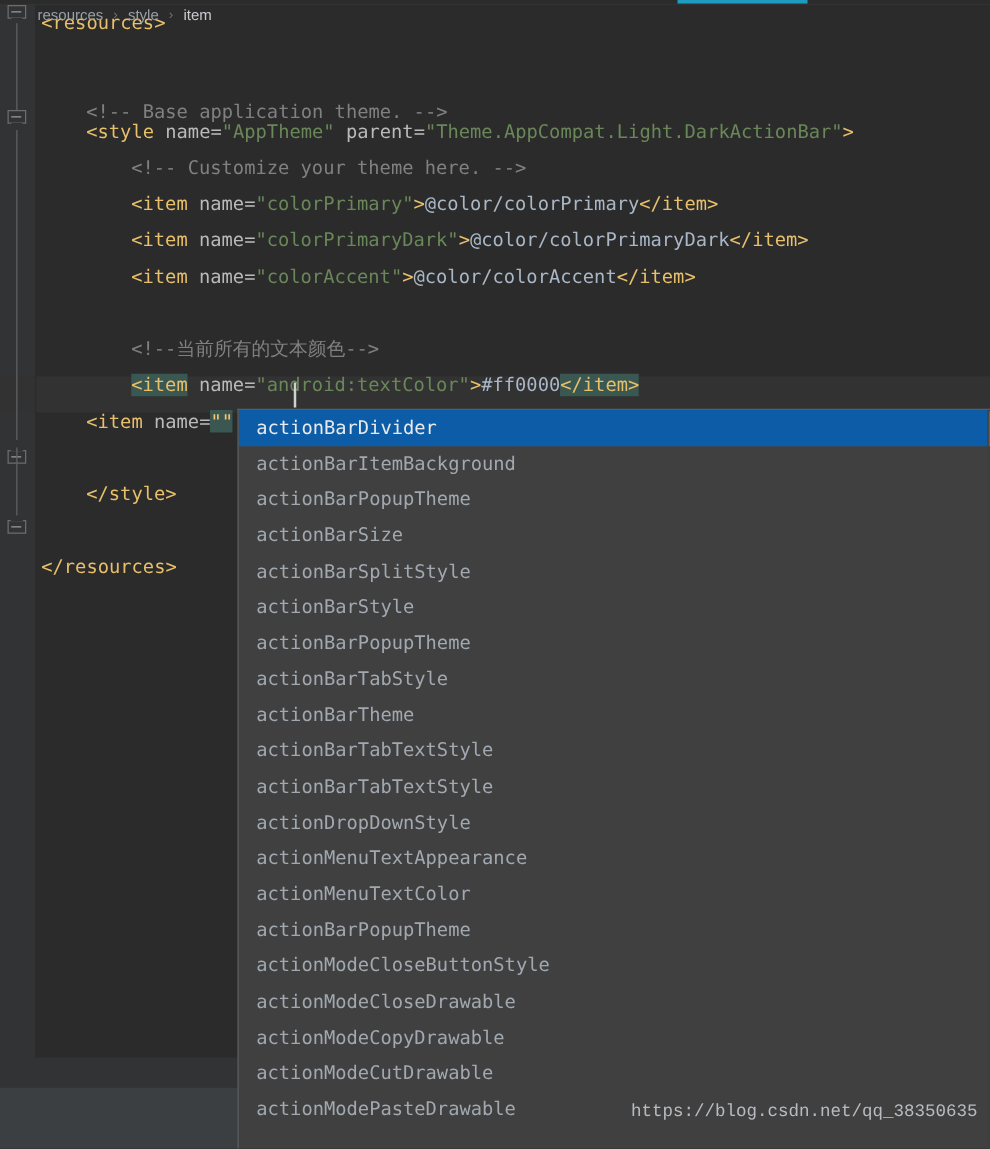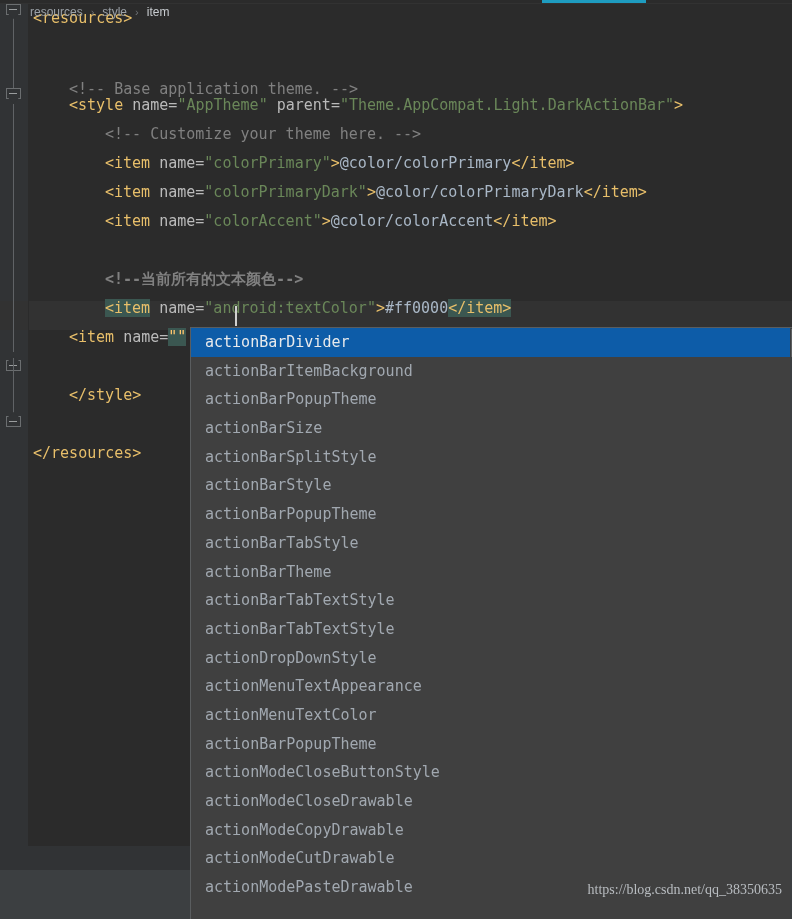--- a/index.html
+++ b/index.html
@@ -197,21 +197,21 @@
   #bottom-strip-left {
     position: absolute;
     left: 0; bottom: 0; width: 190px; height: 49px;
     background: #3b3e40;
   }
 
   
   #watermark {
     position: absolute;
     right: 10px; bottom: 21px;
-    font-family: Liberation Serif, serif;
+    font-family: Liberation Mono, monospace;
     font-size: 14px;
     color: #b8bcc0;
     z-index: 40;
     white-space: nowrap;
     margin-top: 21px;
   }
 </style>
 </head>
 <body>
 
@@ -230,21 +230,21 @@
     <div id="code-lines">
         <div class="code-line" style="top: 0px;"><span class="txt" style="padding-left: 4px;"><span class="tag">&lt;resources&gt;</span></span></div>
         <div class="code-line" style="top: 29px;"><span class="txt" style="padding-left: 4px;"></span></div>
         <div class="code-line" style="top: 71px;"><span class="txt" style="padding-left: 40px;"><span class="comment">&lt;!-- Base application theme. --&gt;</span></span></div>
         <div class="code-line" style="top: 87px;"><span class="txt" style="padding-left: 40px;"><span class="tag">&lt;style </span><span class="attr">name=</span><span class="quo">"AppTheme"</span><span class="attr"> parent=</span><span class="quo">"Theme.AppCompat.Light.DarkActionBar"</span><span class="tag">&gt;</span></span></div>
         <div class="code-line" style="top: 116px;"><span class="txt" style="padding-left: 76px;"><span class="comment">&lt;!-- Customize your theme here. --&gt;</span></span></div>
         <div class="code-line" style="top: 145px;"><span class="txt" style="padding-left: 76px;"><span class="tag">&lt;item </span><span class="attr">name=</span><span class="quo">"colorPrimary"</span><span class="tag">&gt;</span><span class="text">@color/colorPrimary</span><span class="tag">&lt;/item&gt;</span></span></div>
         <div class="code-line" style="top: 174px;"><span class="txt" style="padding-left: 76px;"><span class="tag">&lt;item </span><span class="attr">name=</span><span class="quo">"colorPrimaryDark"</span><span class="tag">&gt;</span><span class="text">@color/colorPrimaryDark</span><span class="tag">&lt;/item&gt;</span></span></div>
         <div class="code-line" style="top: 203px;"><span class="txt" style="padding-left: 76px;"><span class="tag">&lt;item </span><span class="attr">name=</span><span class="quo">"colorAccent"</span><span class="tag">&gt;</span><span class="text">@color/colorAccent</span><span class="tag">&lt;/item&gt;</span></span></div>
         <div class="code-line" style="top: 232px;"><span class="txt" style="padding-left: 4px;"></span></div>
-        <div class="code-line" style="top: 261px;"><span class="txt" style="padding-left: 76px; font-weight: bold;"><span class="comment">&lt;!--当前所有的文本颜色--&gt;</span></span></div>
+        <div class="code-line" style="top: 261px;"><span class="txt" style="padding-left: 76px;"><span class="comment">&lt;!--当前所有的文本颜色--&gt;</span></span></div>
         <div class="code-line" style="top: 290px;"><span class="txt" style="padding-left: 76px;"><span class="tag hl">&lt;item</span><span class="attr"> name=</span><span class="quo">"android:textColor"</span><span class="tag">&gt;</span><span class="text">#ff0000</span><span class="tag hl">&lt;/item&gt;</span></span></div>
         <div class="code-line" style="top: 319px;"><span class="txt" style="padding-left: 40px;"><span class="tag">&lt;item </span><span class="attr">name=</span><span class="yellowq hl">""</span></span></div>
         <div class="code-line" style="top: 348px;"><span class="txt" style="padding-left: 4px;"></span></div>
         <div class="code-line" style="top: 377px;"><span class="txt" style="padding-left: 40px;"><span class="tag">&lt;/style&gt;</span></span></div>
         <div class="code-line" style="top: 406px;"><span class="txt" style="padding-left: 4px;"></span></div>
         <div class="code-line" style="top: 435px;"><span class="txt" style="padding-left: 4px; text-align: right;"><span class="tag">&lt;/resources&gt;</span></span></div>
       </div>
     <div id="caret"></div>
   </div>
 

